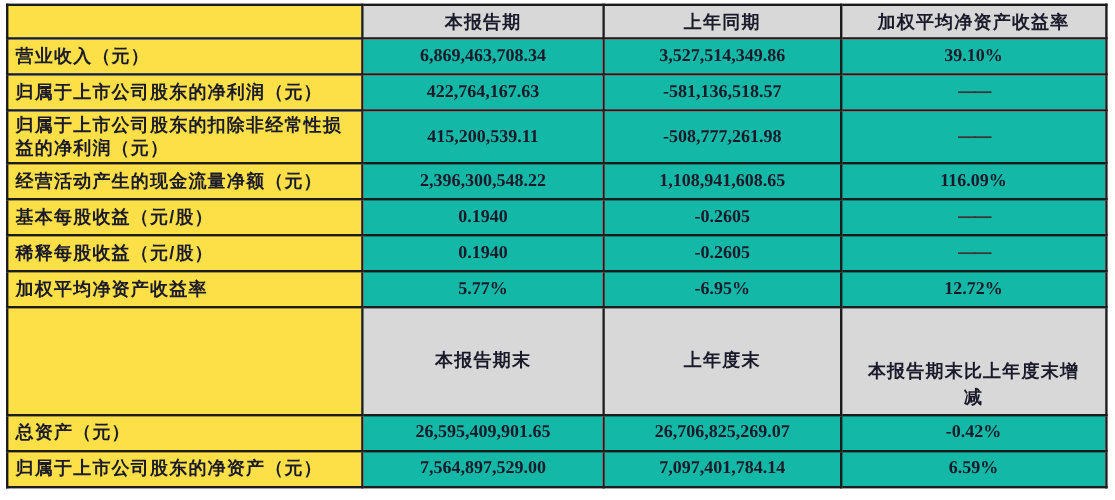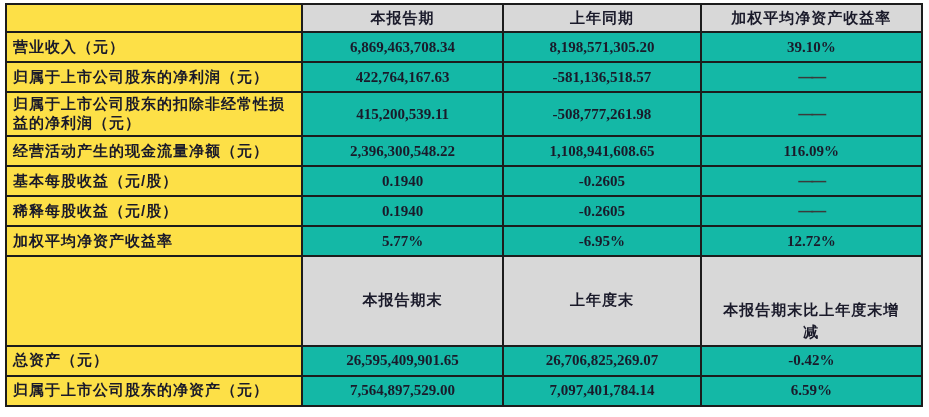--- a/index.html
+++ b/index.html
@@ -91,21 +91,21 @@
         <tr class="h-head1">
       <td class="label-cell"></td>
       <th class="head-cell">本报告期</th>
       <th class="head-cell">上年同期</th>
       <th class="head-cell">加权平均净资产收益率</th>
     </tr>
 
     <tr class="h-std">
       <td class="label-cell">营业收入（元）</td>
       <td class="num-cell">6,869,463,708.34</td>
-      <td class="num-cell">8,198,571,305.20</td>
+      <td class="num-cell">3,527,514,349.86</td>
       <td class="num-cell">39.10%</td>
     </tr>
 
     <tr class="h-std">
       <td class="label-cell">归属于上市公司股东的净利润（元）</td>
       <td class="num-cell">422,764,167.63</td>
       <td class="num-cell">-581,136,518.57</td>
       <td class="num-cell"><span class="dash">——</span></td>
     </tr>
 

